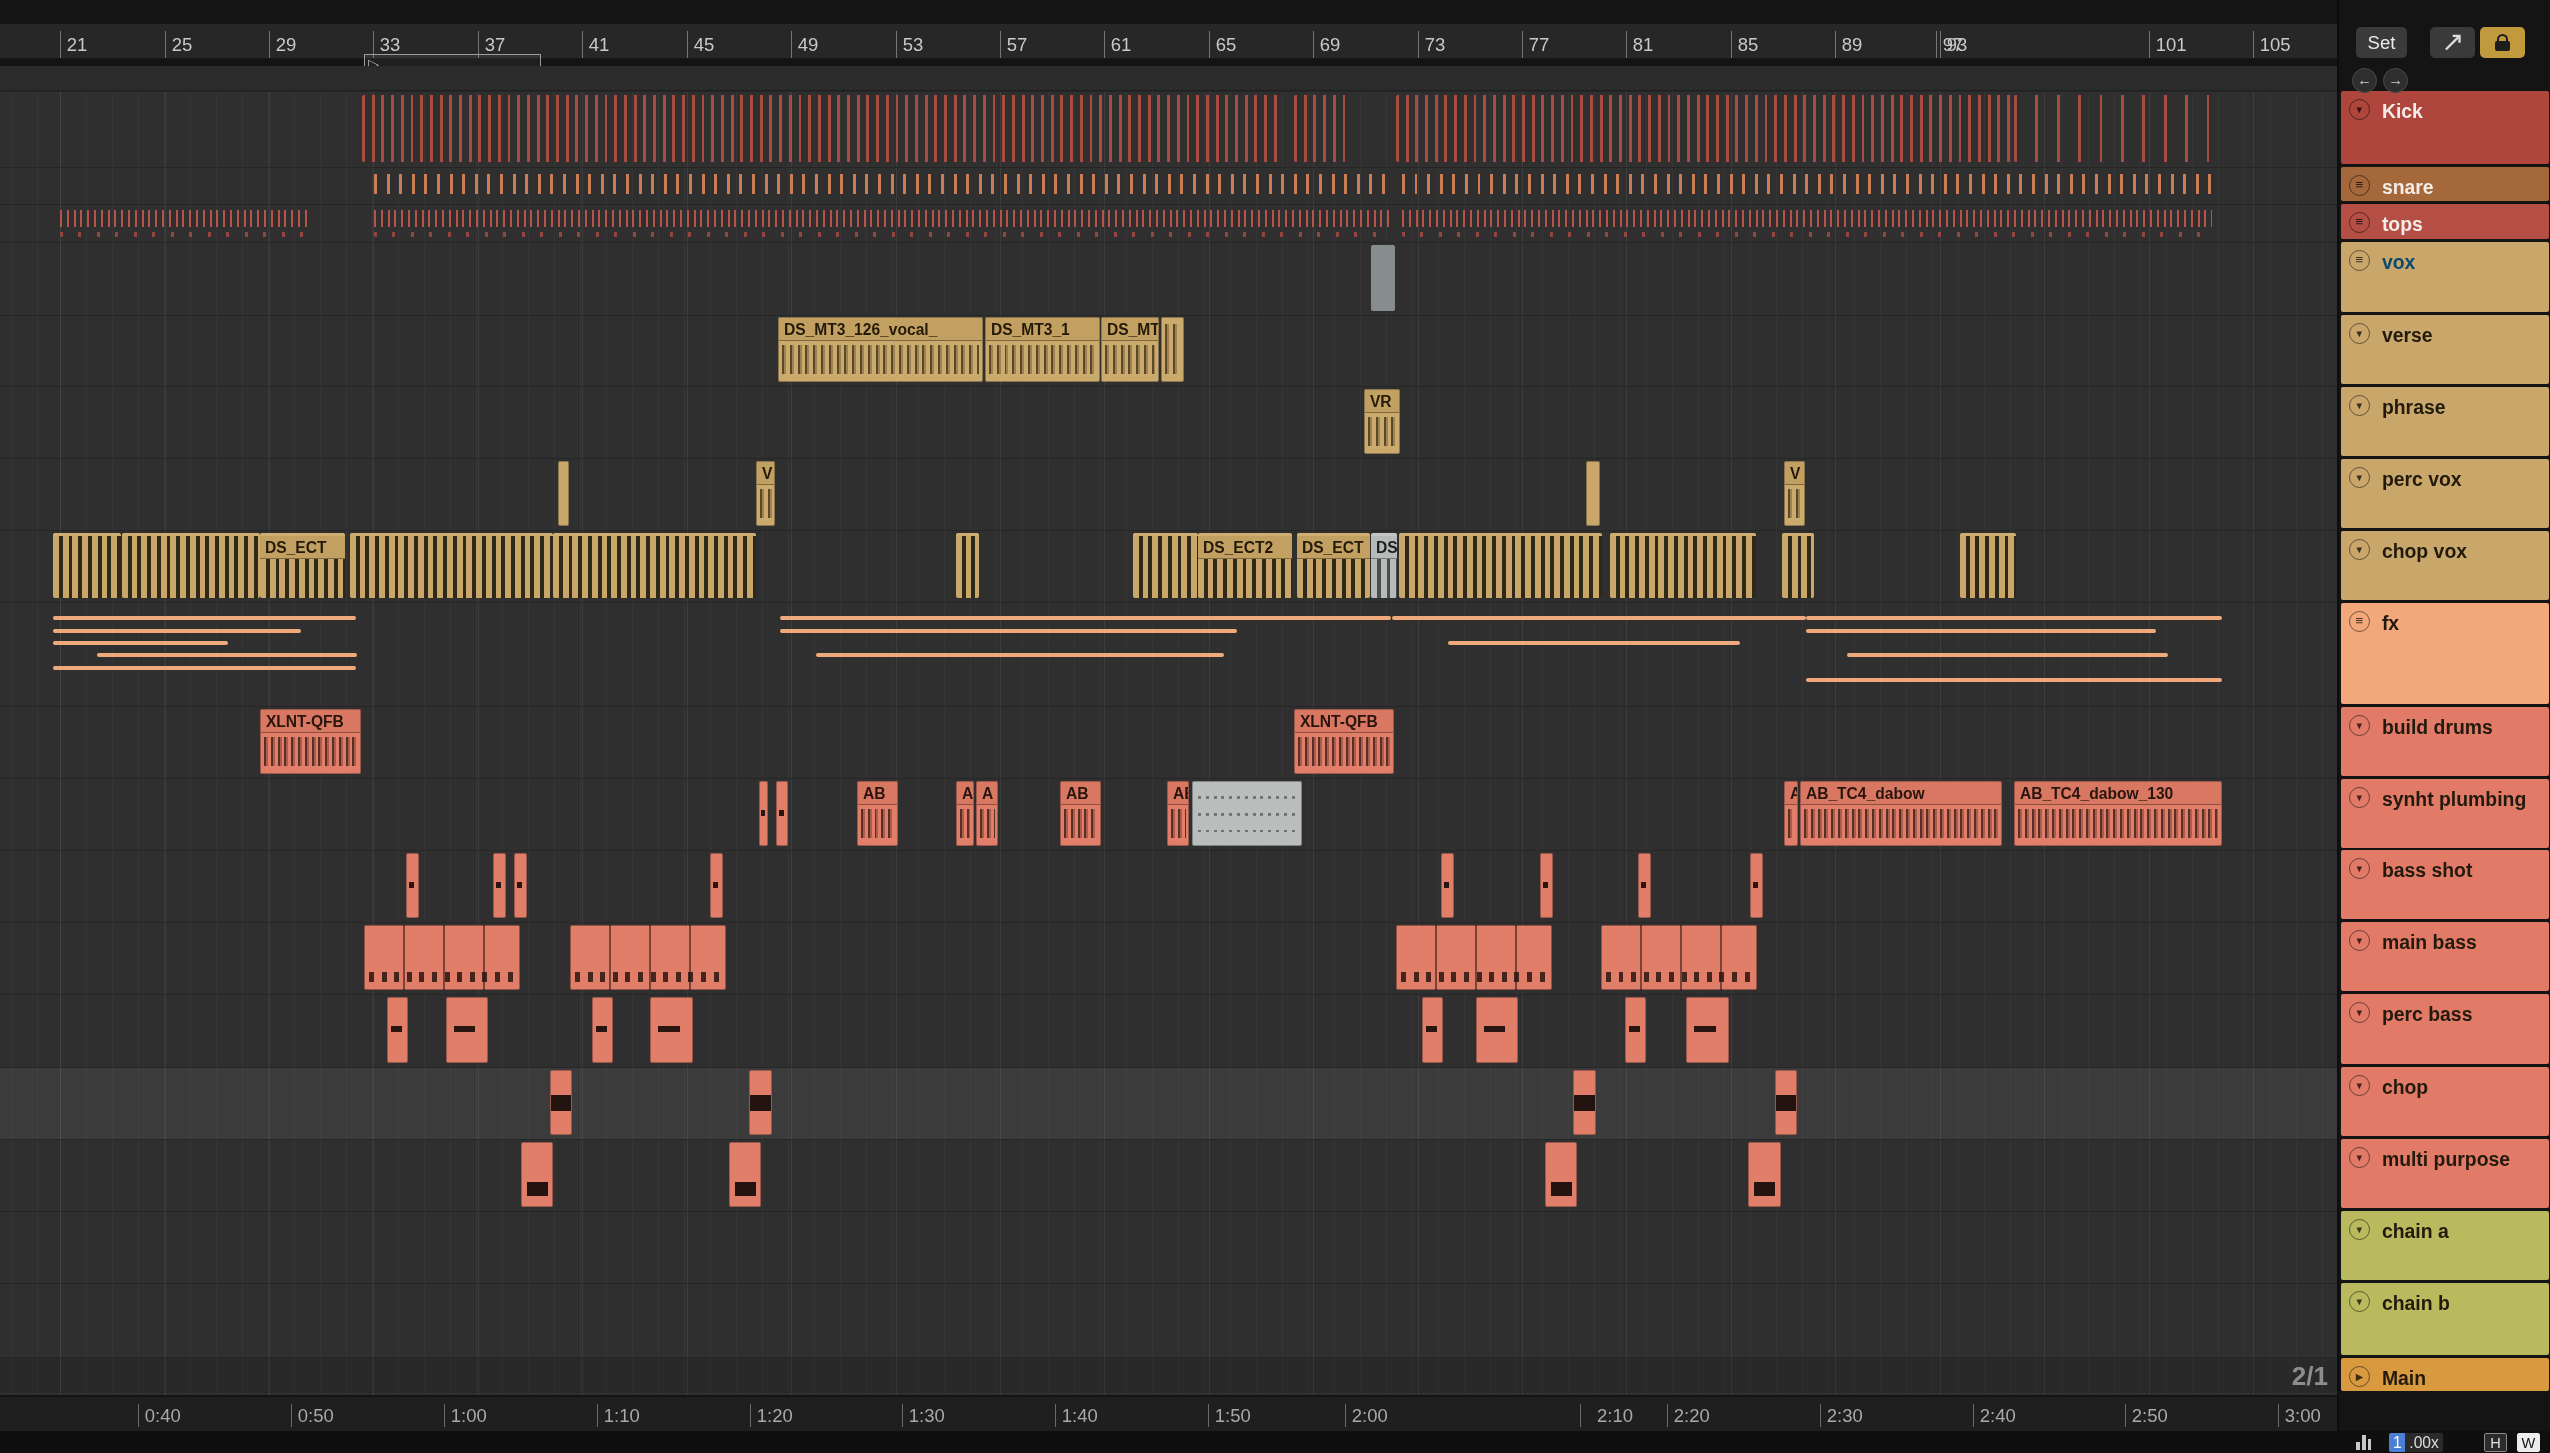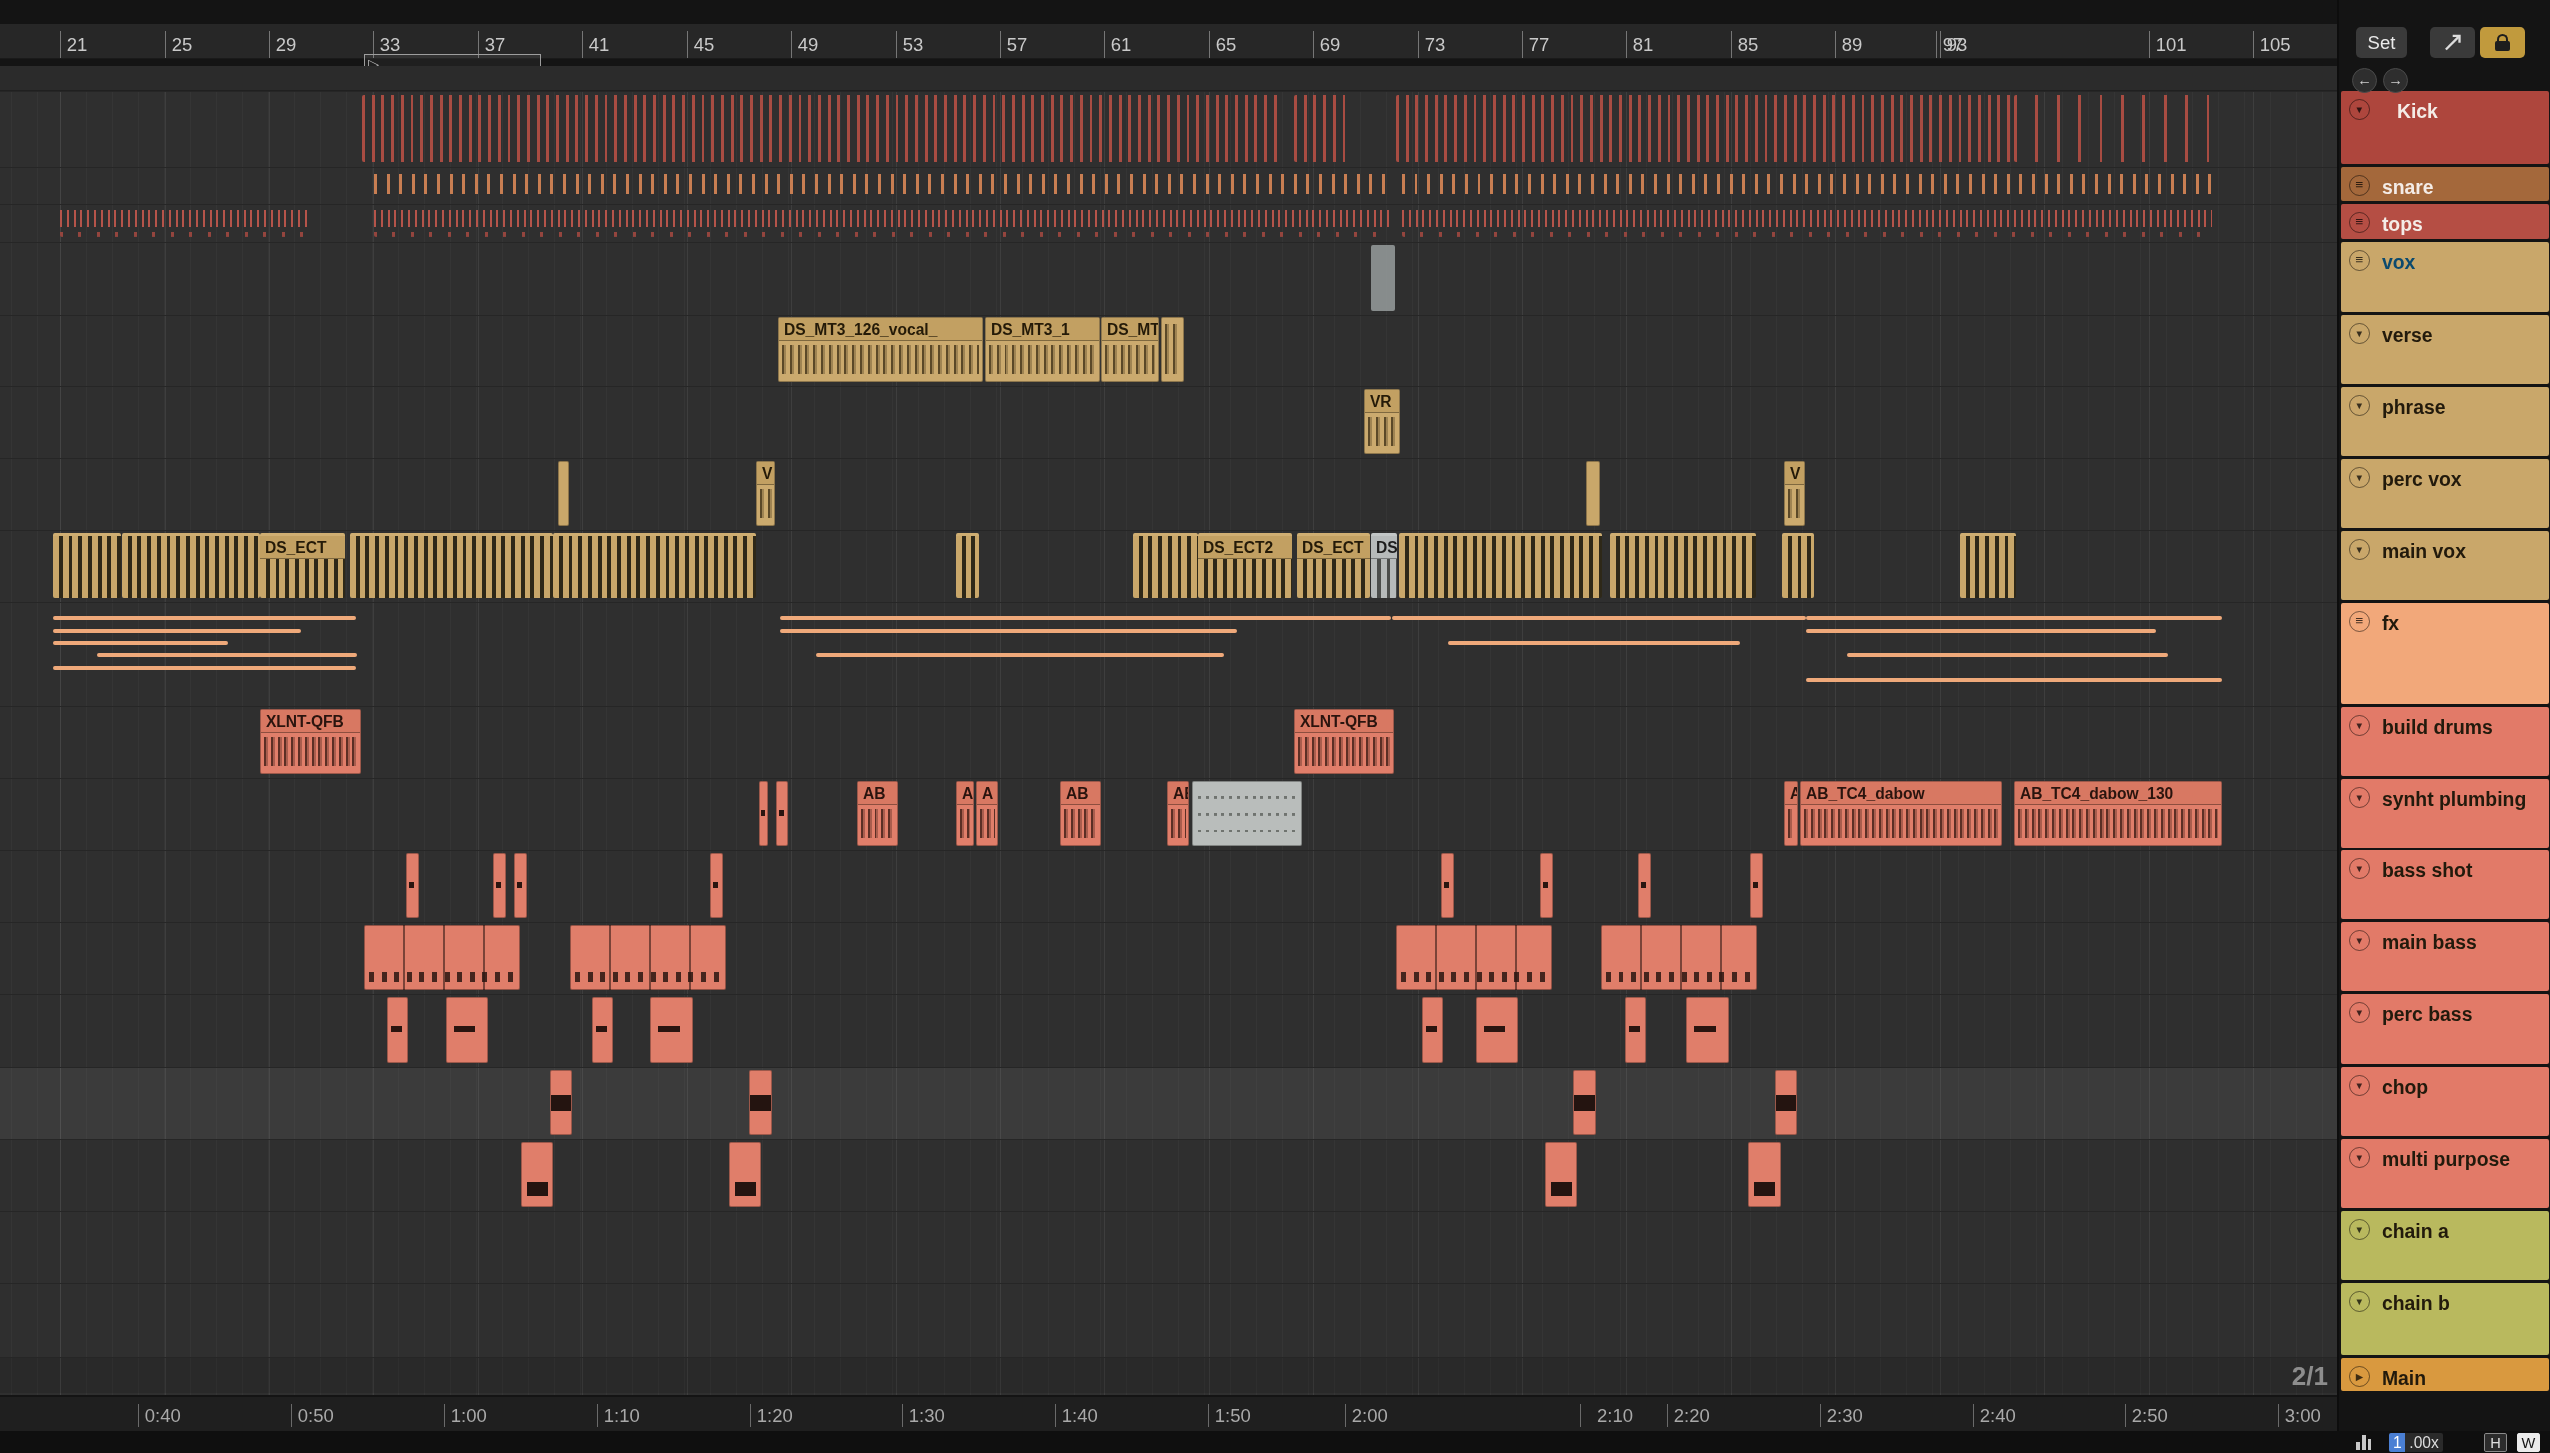--- a/index.html
+++ b/index.html
@@ -373,21 +373,21 @@
       <div class="time-label" style="left: 1667px;">2:20</div>
       <div class="time-label" style="left: 1820px;">2:30</div>
       <div class="time-label" style="left: 1973px;">2:40</div>
       <div class="time-label" style="left: 2125px;">2:50</div>
       <div class="time-label" style="left: 2278px;">3:00</div>
     </div>
 
   <div id="panel">
       <div class="thead" style="top: 91px; height: 73px; background: rgb(174, 70, 61);">
         <div class="ticon g-collapse">▼</div>
-        <div class="tname" style="color: rgb(244, 236, 231); margin-left: 15px;">Kick</div>
+        <div class="tname" style="color: rgb(244, 236, 231);">Kick</div>
       </div>
       <div class="thead" style="top: 167px; height: 34px; background: rgb(164, 104, 59);">
         <div class="ticon g-lines">≡</div>
         <div class="tname" style="color: rgb(244, 236, 231);">snare</div>
       </div>
       <div class="thead" style="top: 204px; height: 35px; background: rgb(181, 78, 68);">
         <div class="ticon g-lines">≡</div>
         <div class="tname" style="color: rgb(244, 236, 231);">tops</div>
       </div>
       <div class="thead" style="top: 242px; height: 70px; background: rgb(201, 167, 106);">
@@ -401,21 +401,21 @@
       <div class="thead" style="top: 387px; height: 69px; background: rgb(201, 167, 106);">
         <div class="ticon g-collapse">▼</div>
         <div class="tname" style="color: rgb(34, 26, 12);">phrase</div>
       </div>
       <div class="thead" style="top: 459px; height: 69px; background: rgb(201, 167, 106);">
         <div class="ticon g-collapse">▼</div>
         <div class="tname" style="color: rgb(34, 26, 12);">perc vox</div>
       </div>
       <div class="thead" style="top: 531px; height: 69px; background: rgb(201, 167, 106);">
         <div class="ticon g-collapse">▼</div>
-        <div class="tname" style="color: rgb(34, 26, 12);">main vox</div>
+        <div class="tname" style="color: rgb(34, 26, 12);">chop vox</div>
       </div>
       <div class="thead" style="top: 603px; height: 101px; background: rgb(242, 168, 122);">
         <div class="ticon g-lines">≡</div>
         <div class="tname" style="color: rgb(34, 26, 12);">fx</div>
       </div>
       <div class="thead" style="top: 707px; height: 69px; background: rgb(226, 122, 104);">
         <div class="ticon g-collapse">▼</div>
         <div class="tname" style="color: rgb(34, 26, 12);">build drums</div>
       </div>
       <div class="thead" style="top: 779px; height: 69px; background: rgb(226, 122, 104);">

